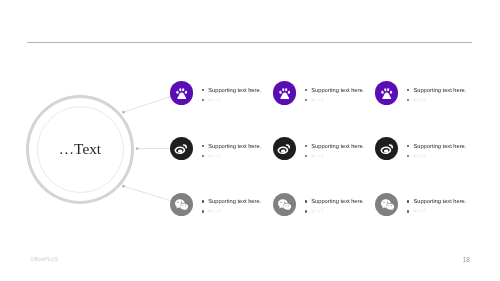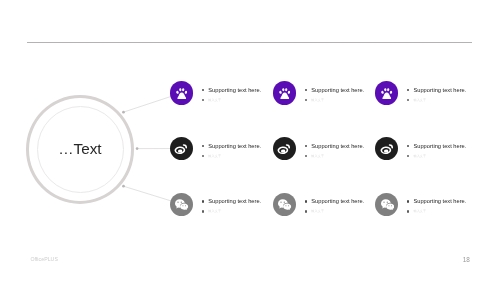--- a/index.html
+++ b/index.html
@@ -9,21 +9,21 @@
   .slide{position:relative;width:500px;height:281px;background:#ffffff;overflow:hidden;}
 
   .divider{position:absolute;left:27.4px;top:41.7px;width:444.8px;height:1.1px;background:#b4b2b2;}
 
   .hub-outer{position:absolute;left:25.8px;top:94.8px;width:108.3px;height:108.8px;
              border-radius:50%;border:3.7px solid #d6d3d2;box-sizing:border-box;}
   .hub-inner{position:absolute;left:36.8px;top:105.8px;width:87px;height:87px;
              border-radius:50%;border:0.8px solid #ebe9e9;box-sizing:border-box;}
   .hub-text{position:absolute;left:25.8px;top:94.8px;width:108.3px;height:108.8px;
             display:flex;align-items:center;justify-content:center;
-            font-size:15.3px;color:#272727;}
+            font-size:15.3px;color:#272727;font-family:Liberation Serif, serif;}
 
   .connectors{position:absolute;left:0;top:0;width:500px;height:281px;}
   .icon-defs{position:absolute;width:0;height:0;overflow:hidden;}
 
   .node{position:absolute;border-radius:50%;display:flex;align-items:center;justify-content:center;}
   .node .icon{display:block;}
 
   .txtblock{position:absolute;}
   .bl{display:flex;align-items:flex-start;}
   .bl+.bl{margin-top:3.6px;}

